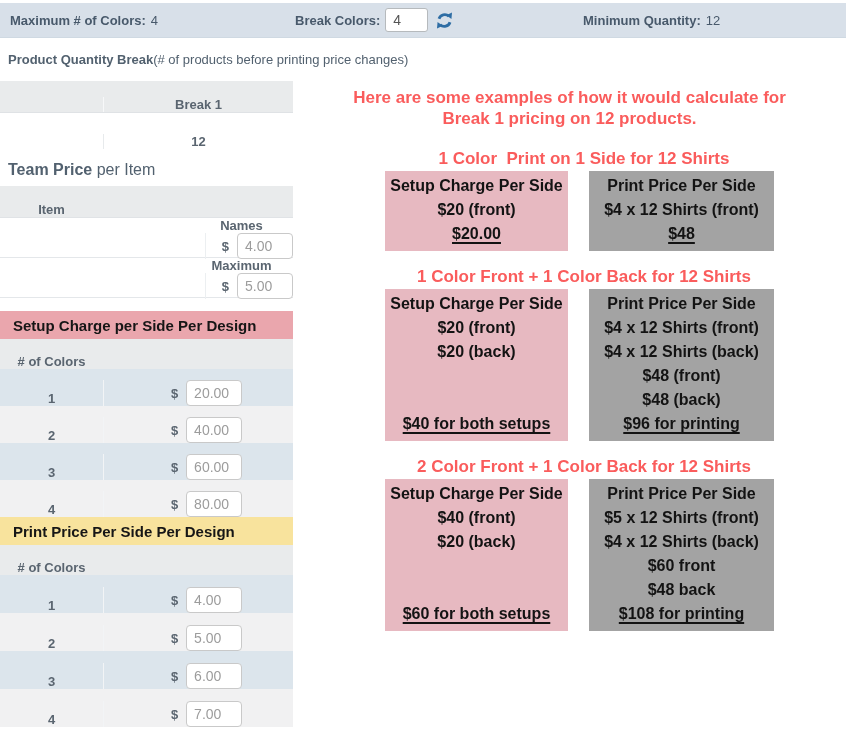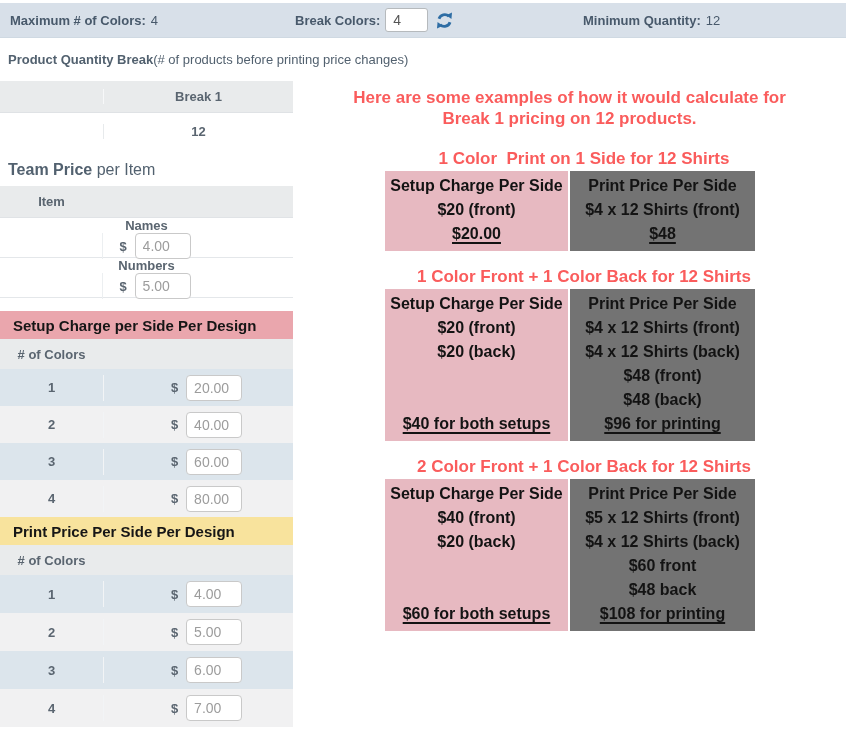--- a/index.html
+++ b/index.html
@@ -23,21 +23,21 @@
 
   
   .section-title{margin:14px 0 0 8px;font-size:13px;color:#52616f;height:16px;}
 
   
   .main{display:flex;margin-top:10px;align-items:flex-start;}
   .left{width:293px;flex:none;}
   .right{flex:1;min-width:0;}
 
   
-  .row{display:flex;align-items:center;}
+  .row{display:flex;align-items:flex-end;}
   .c1{width:103px;flex:none;display:flex;align-items:center;justify-content:center;
       font-weight:bold;color:#5a6570;font-size:13px;}
   .c2{flex:1;display:flex;align-items:center;justify-content:center;
       font-weight:bold;color:#5a6570;font-size:13px;}
   .money{flex:1;display:flex;align-items:center;justify-content:center;gap:8px;padding-left:16px;}
   .cur{font-weight:bold;color:#5a6570;font-size:13px;}
   .price-input{width:56px;height:26px;border:1px solid #c9c9c9;border-radius:4px;
                font-size:14px;color:#9c9c9c;padding:0 0 0 7px;font-family:inherit;background:#fff;box-sizing:border-box;}
 
   .break-tbl{margin-top:3px;}
@@ -71,21 +71,21 @@
               font-size:17px;line-height:21px;}
   .examples{width:398px;margin-left:92px;}
   .ex-title{text-align:center;color:#fa5c5c;font-weight:bold;font-size:17px;
             line-height:20px;margin:16px 0 2px;white-space:pre-wrap;}
   .ex-title.first{margin-top:20px;}
   .ex-block{display:flex;align-items:stretch;}
   .excol{width:185px;box-sizing:border-box;display:flex;flex-direction:column;
          text-align:center;font-weight:bold;font-size:16px;line-height:24px;
          color:#131313;padding:3px 2px 5px;}
   .excol.pink{background:#e7b9c1;border-right:2px solid #fff;}
-  .excol.yellow{background:#737373;}
+  .excol.yellow{background:#a3a3a3;margin-left:19px;}
   .total{margin-top:auto;text-decoration:underline;text-decoration-thickness:2px;text-underline-offset:3px;}
 </style>
 </head>
 <body>
 
 <div class="page">
 
   <div class="topbar">
     <div class="tb-item tb-left">
       <span class="b">Maximum # of Colors:</span>
@@ -140,21 +140,21 @@
           <div class="c2h"></div>
         </div>
         <div class="row white">
           <div class="c1">Names</div>
           <div class="money">
             <span class="cur">$</span>
             <input class="price-input" value="4.00" style="">
           </div>
         </div>
         <div class="row white">
-          <div class="c1">Numbers</div>
+          <div class="c1">Maximum</div>
           <div class="money">
             <span class="cur">$</span>
             <input class="price-input" value="5.00" style="">
           </div>
         </div>
       </div>
 
       <div class="pink-title">Setup Charge per Side Per Design</div>
       <div class="tbl setup-tbl">
         <div class="row num-hdr">

